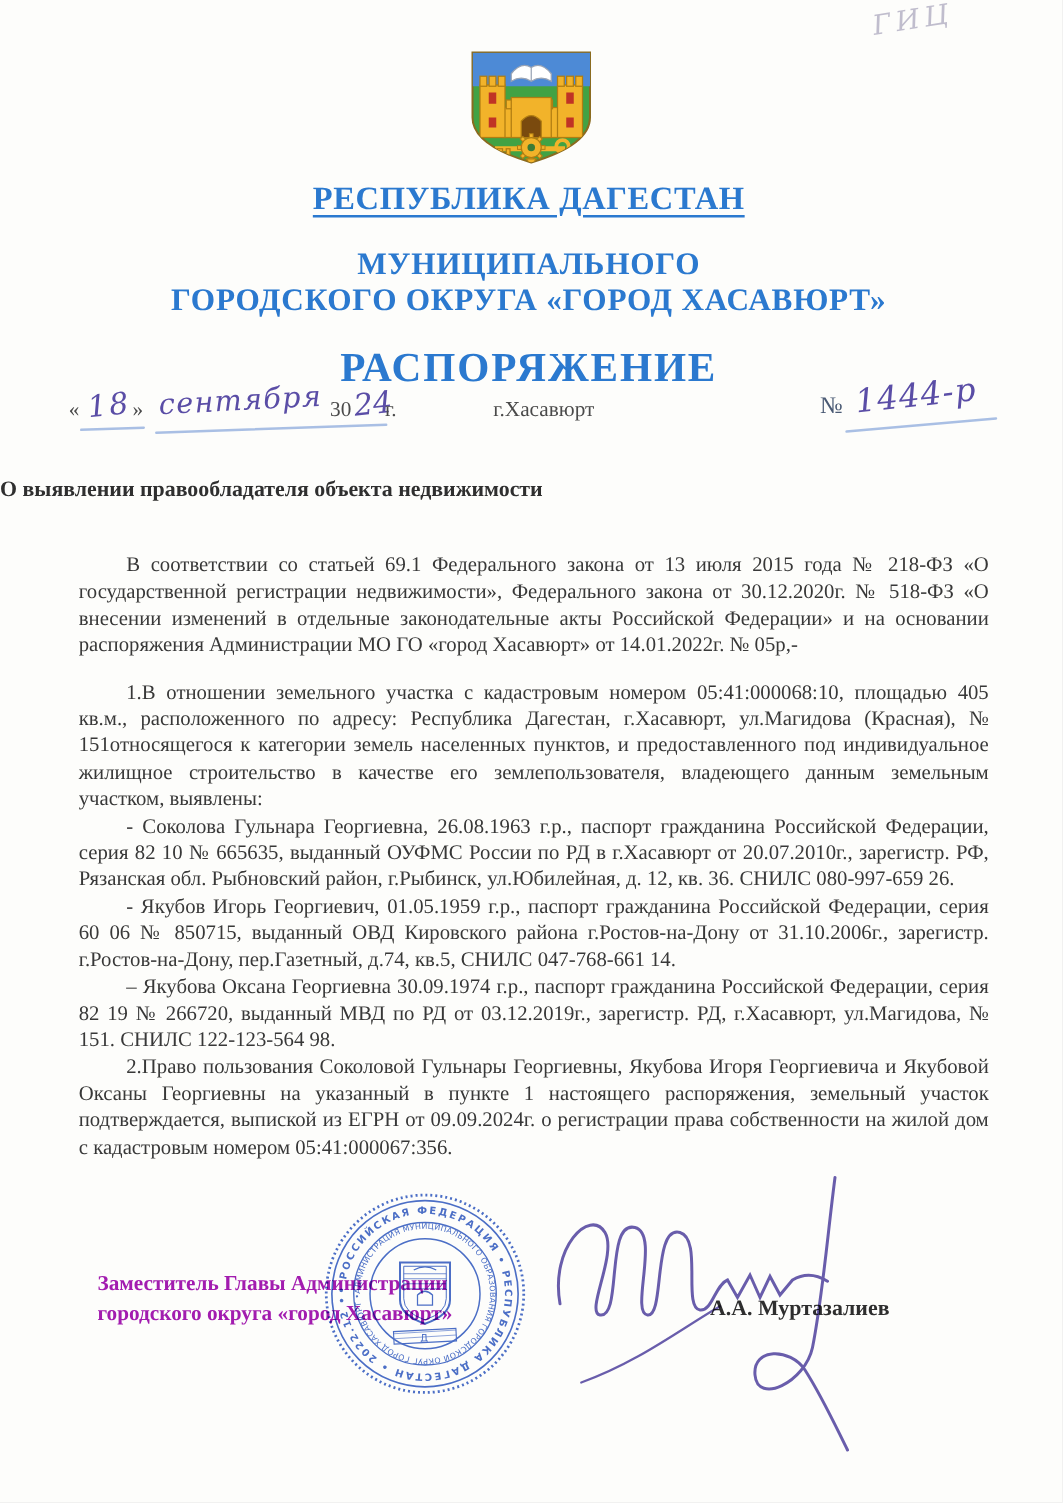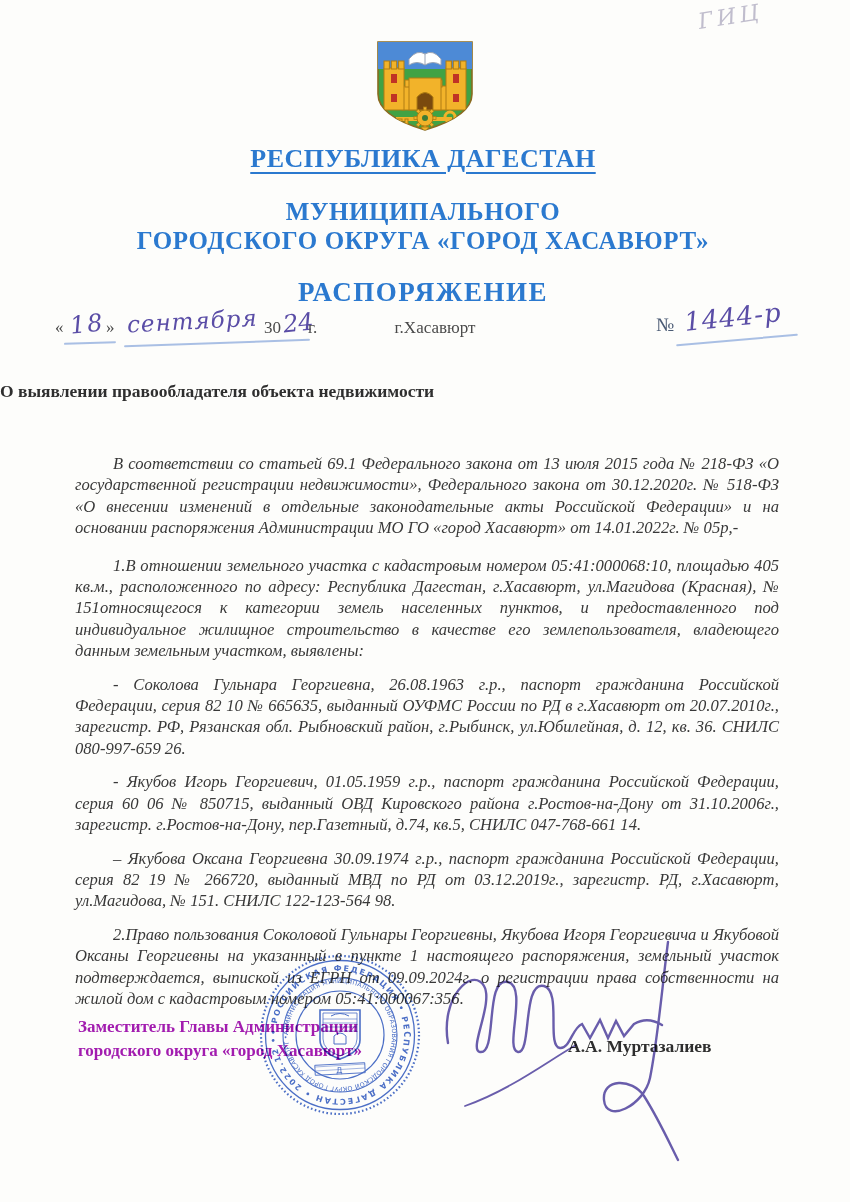--- a/index.html
+++ b/index.html
@@ -28,21 +28,21 @@
     color:var(--pencil);opacity:.55;transform:rotate(-9deg);
     font-family:"DejaVu Serif", serif;letter-spacing:4px;
   }
   
   .emblem{left:372px;top:38px;width:106px;height:96px;}
   
   .h-center{left:0;width:846px;text-align:center;color:var(--heading-blue);font-weight:bold;}
   .h-republic{top:144px;font-size:26px;letter-spacing:.5px;}
   .h-republic span{text-decoration:underline;text-decoration-thickness:2px;text-underline-offset:5px;}
   .h-org{top:197px;font-size:25px;line-height:29px;letter-spacing:.6px;}
-  .h-doctype{top:277px;font-size:27px;letter-spacing:1.5px;}
+  .h-doctype{top:277px;font-size:33px;letter-spacing:1.5px;}
   
   .date-row{left:0;top:306px;width:850px;height:48px;}
   .printed{position:absolute;font-size:17px;color:#4a4a4a;}
   .hand{
     position:absolute;font-family:"DejaVu Serif", serif;font-style:italic;
     color:var(--ink);
   }
   .hw-day{left:70px;top:4px;font-size:24px;transform:rotate(-6deg);letter-spacing:2px;}
   .hw-month{left:127px;top:2px;font-size:23px;transform:rotate(-3deg);letter-spacing:1px;}
   .hw-year2{left:283px;top:3px;font-size:24px;transform:rotate(-6deg);}
@@ -54,21 +54,21 @@
   .q-open{left:55px;top:12px;}
   .q-close{left:106px;top:12px;}
   .y-prefix{left:264px;top:12px;}
   .y-g{left:308px;top:12px;}
   .date-city{left:0;top:12px;width:870px;text-align:center;}
   .num-sign{left:656px;top:8px;font-size:19px;color:#4a5a74;}
   
   .doc-title{left:0;top:381px;width:850px;text-align:left;font-weight:bold;font-size:17.5px;color:#2f2f2f;}
   
   .body-text{left:63px;top:441px;width:728px;font-size:16.6px;line-height:21.4px;text-align:justify;color:var(--body-text);}
-  .body-text p{margin:12px;text-indent:38px;font-style:italic;}
+  .body-text p{margin:0;text-indent:38px;}
   .body-text p.gap{margin-top:16px;}
   
   .sig-left{left:78px;top:1015px;font-weight:bold;font-size:17px;line-height:24px;color:#a21caf;}
   .sig-name{left:568px;top:1036px;font-weight:bold;font-size:17.5px;color:#2e2e2e;}
   
   .stamp{left:257px;top:952px;width:166px;height:166px;mix-blend-mode:multiply;opacity:.92;}
   .stamp text{font-family:"DejaVu Sans", sans-serif;fill:var(--stamp-blue);}
   
   .ink{left:410px;top:928px;width:335px;height:250px;mix-blend-mode:multiply;}
 </style>

